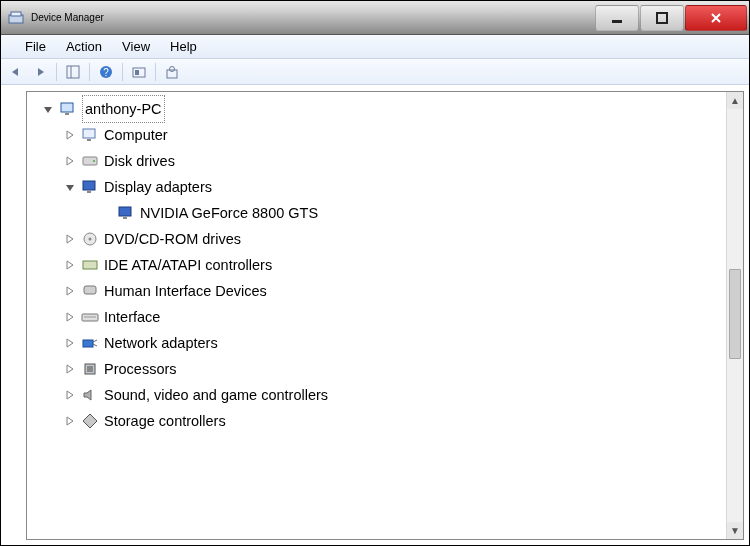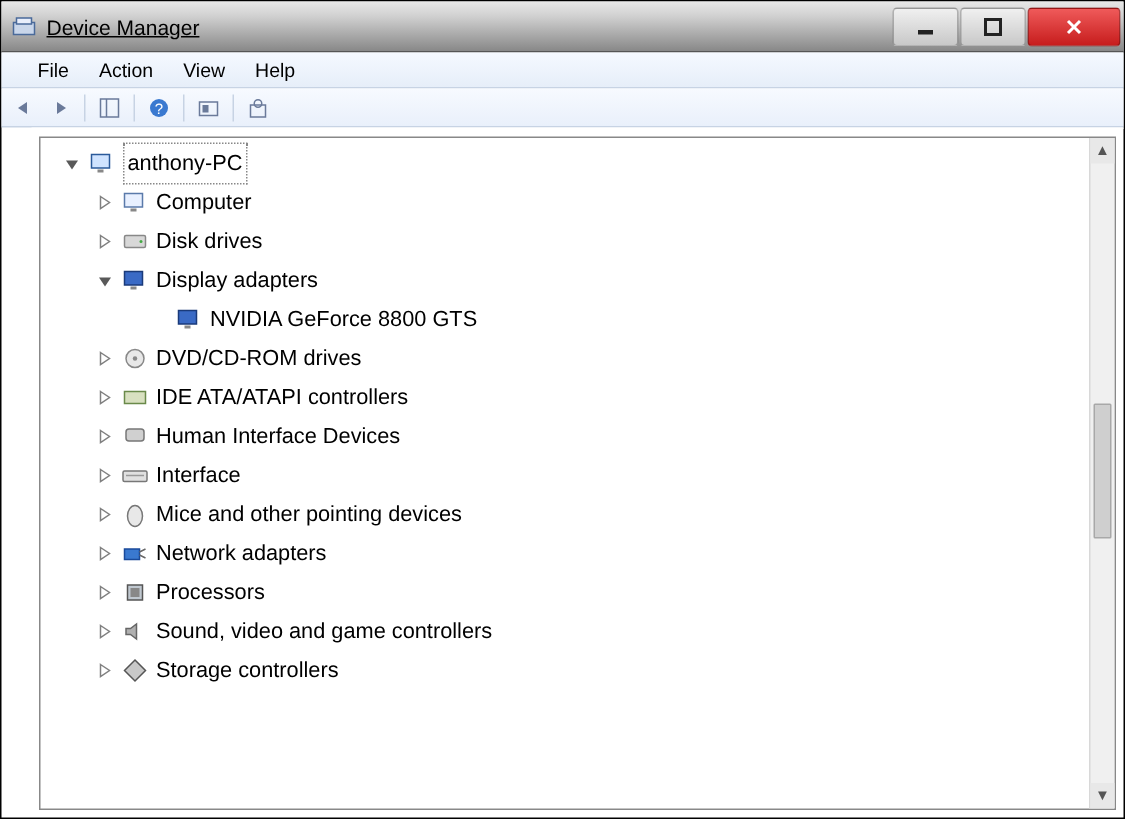--- a/index.html
+++ b/index.html
@@ -12,21 +12,21 @@
       position: relative;
     }
     .titlebar {
       height: 34px;
       background: linear-gradient(to bottom, #e8e8e8 0%, #d0d0d0 30%, #888 100%);
       display: flex; align-items: center;
       padding: 0 2px 0 6px;
       border-bottom: 1px solid #555;
     }
     .titlebar-icon { width: 18px; height: 18px; margin-right: 6px; display:flex; align-items:center; justify-content:center; }
-    .titlebar-title { font-size: 14px; color: #000; flex: 1; text-decoration: underline; }
+    .titlebar-title { font-size: 10px; color: #000; flex: 1; }
     .win-controls { display: flex; gap: 0; }
     .win-btn {
       width: 44px; height: 26px;
       display: flex; align-items: center; justify-content: center;
       font-size: 14px; font-weight: bold;
       border: 1px solid rgba(0,0,0,0.25);
       border-radius: 3px;
       margin-left: 1px;
     }
     .win-min, .win-max { background: linear-gradient(to bottom,#f0f0f0,#c8c8c8); color:#222; }
@@ -322,33 +322,20 @@
             </span>
           <span class="node-icon">
               <svg width="18" height="18">
                 <rect x="1" y="6" width="16" height="7" rx="1" fill="#e0e0e0" stroke="#777"></rect>
                 <line x1="3" y1="9" x2="15" y2="9" stroke="#999"></line>
               </svg>
             </span>
           <span class="node-label">Interface</span>
         </div>
 
-        <div class="node ind2">
-          <span class="expander">
-              <svg width="10" height="10">
-                <path d="M2 1 L8 5 L2 9 Z" fill="none" stroke="#808080"></path>
-              </svg>
-            </span>
-          <span class="node-icon">
-              <svg width="18" height="18">
-                <ellipse cx="9" cy="10" rx="5" ry="7" fill="#e8e8e8" stroke="#777"></ellipse>
-              </svg>
-            </span>
-          <span class="node-label">Mice and other pointing devices</span>
-        </div>
 
 
         <div class="node ind2">
           <span class="expander">
               <svg width="10" height="10">
                 <path d="M2 1 L8 5 L2 9 Z" fill="none" stroke="#808080"></path>
               </svg>
             </span>
           <span class="node-icon">
               <svg width="18" height="18">

